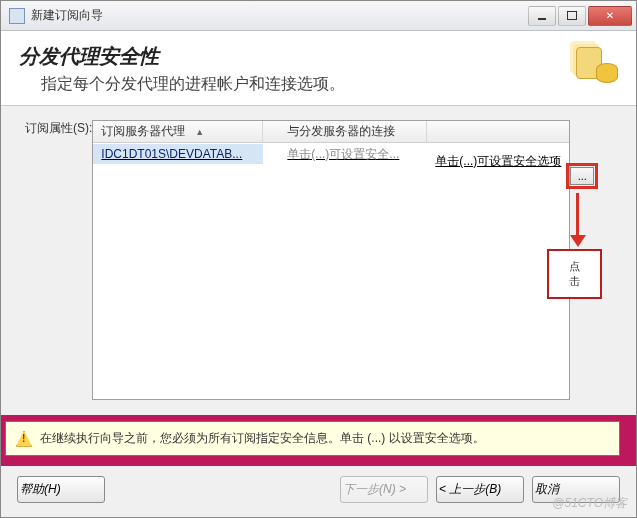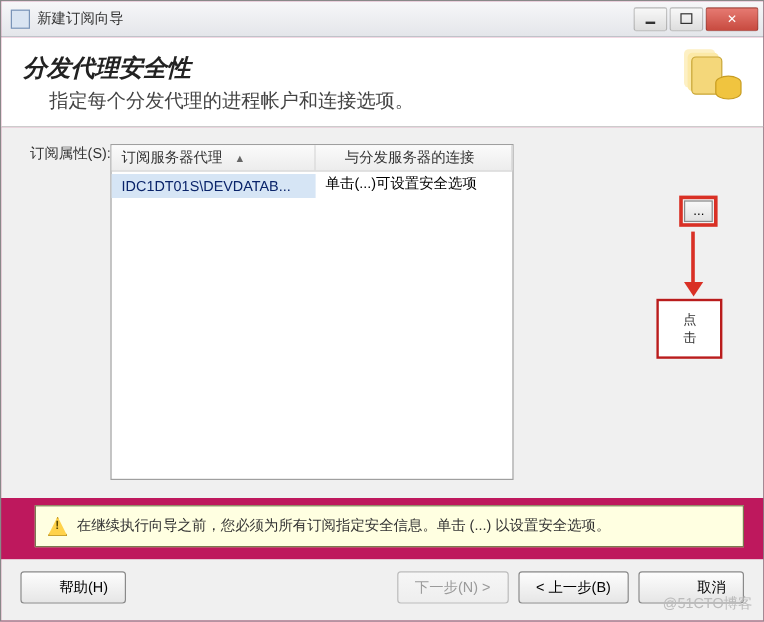--- a/index.html
+++ b/index.html
@@ -25,45 +25,45 @@
 
     .main { flex:1; padding: 14px 16px 4px 24px; background:#f0f0f0; display:flex; flex-direction:row; position:relative; }
     .field-label { font-size:12px; color:#333; margin-bottom:4px; }
     .grid-wrap { background:#fff; border:1px solid #9f9f9f; height: 280px; position:relative; }
     .grid-head { display:flex; background: linear-gradient(to bottom,#fbfbfb,#ececec); border-bottom:1px solid #cfcfcf; height:22px; }
     .gh { font-size:12px; color:#333; padding:3px 8px; border-right:1px solid #d8d8d8; display:flex; align-items:center; gap:10px; }
     .gh .sort { font-size:9px; color:#666; }
     .c1 { width:170px; }
     .c2 { width:148px;margin-left:16px; }
     .c3 { flex:1; }
-    .grid-row { display:flex; height:22px; align-items:flex-end; }
+    .grid-row { display:flex; height:22px; align-items:center;text-decoration:underline; }
     .grid-row.sel .cell:first-child { background:#d6e5f5; color:#0a246a; }
     .cell { font-size:12px; padding:3px 8px; overflow:hidden; white-space:nowrap; text-overflow:ellipsis; }
     .cell.c2, .cell.c3 { color:#888; }
     .right-cell { flex:1; display:flex; align-items:center;margin-top:14px; }
     .ellipsis-btn { width:24px; height:18px; background: linear-gradient(to bottom,#f8f8f8,#e2e2e2); border:1px solid #888; font-size:11px; margin-left:4px; display:flex; align-items:center; justify-content:center; }
     .redbox-btn { border:3px solid #d93025; padding:1px; position:absolute; left:473px; top:42px; }
     .redbox-btn .ellipsis-btn { margin-left:0; }
     .arrow-down { position:absolute; left:483px; top:72px; width:3px; height:44px; background:#d93025; }
     .arrow-down::after { content:""; position:absolute; bottom:-10px; left:-6px; border-left:8px solid transparent; border-right:8px solid transparent; border-top:12px solid #d93025; }
     .click-box { position:absolute; left:454px; top:128px; border:2px solid #b91c1c; padding:8px 20px; font-size:11px; background:#fff; color:#333; }
 
-    .warn-panel { margin:6px 16px 10px 28px; background:#ffffe1; border:1px solid #7a7a50; padding:8px 10px; display:flex; align-items:center; gap:8px; }
+    .warn-panel { margin:6px 16px 10px 4px; background:#ffffe1; border:1px solid #7a7a50; padding:8px 10px; display:flex; align-items:center; gap:8px; }
     .warn-icon { width:16px; height:16px; position:relative; }
     .warn-icon::before { content:""; position:absolute; inset:0; background:#ffd24a; border:1px solid #a77b00; clip-path: polygon(50% 0, 100% 100%, 0 100%); }
     .warn-icon::after { content:"!"; position:absolute; left:6px; top:2px; font-size:10px; font-weight:bold; color:#5c4a00; }
     .warn-text { font-size:12px; color:#333; }
 
     .btn-bar { padding: 10px 16px 14px 16px; background:#f0f0f0; display:flex; align-items:center; }
-    .btn { font-size:12px; padding:4px 14px; background: linear-gradient(to bottom,#fdfdfd,#e6e6e6); border:1px solid #8a8a8a; border-radius:3px; min-width:88px; text-align:right; }
+    .btn { font-size:12px; padding:4px 2px; background: linear-gradient(to bottom,#fdfdfd,#e6e6e6); border:1px solid #8a8a8a; border-radius:3px; min-width:88px; text-align:left;font-style:italic; }
     .btn.disabled { color:#9a9a9a; border-color:#bcbcbc; background:linear-gradient(to bottom,#f6f6f6,#eeeeee); }
     .spacer { flex:1; }
     .btn + .btn { margin-left:8px; }
 
-    .watermark { position:absolute; right:10px; bottom:6px; font-size:12px; color:#bbb; pointer-events:none; }
+    .watermark { position:absolute; right:10px; bottom:6px; font-size:12px; color:#bbb; font-style:italic; pointer-events:none; }
   </style>
 </head>
 <body>
 
 <div class="window">
   <div class="titlebar">
     <div class="tb-icon"></div>
     <div class="tb-title">新建订阅向导</div>
     <div class="tb-btns">
       <div class="tb-btn min"></div>
@@ -88,20 +88,21 @@
     <div class="grid-wrap">
       <div class="grid-head">
         <div class="gh c1">
             <span>订阅服务器代理</span>
             <span class="sort">▲</span>
           </div>
         <div class="gh c2">与分发服务器的连接</div>
       </div>
       <div class="grid-row sel">
         <div class="cell c1">IDC1DT01S\DEVDATAB...</div>
+        <div class="cell c2">单击(...)可设置安全...</div>
         <div class="cell right-cell">
           <span>单击(...)可设置安全选项</span>
         </div>
       </div>
       <div class="redbox-btn">
         <div class="ellipsis-btn">...</div>
       </div>
       <div class="arrow-down"></div>
       <div class="click-box">点击</div>
     </div>

